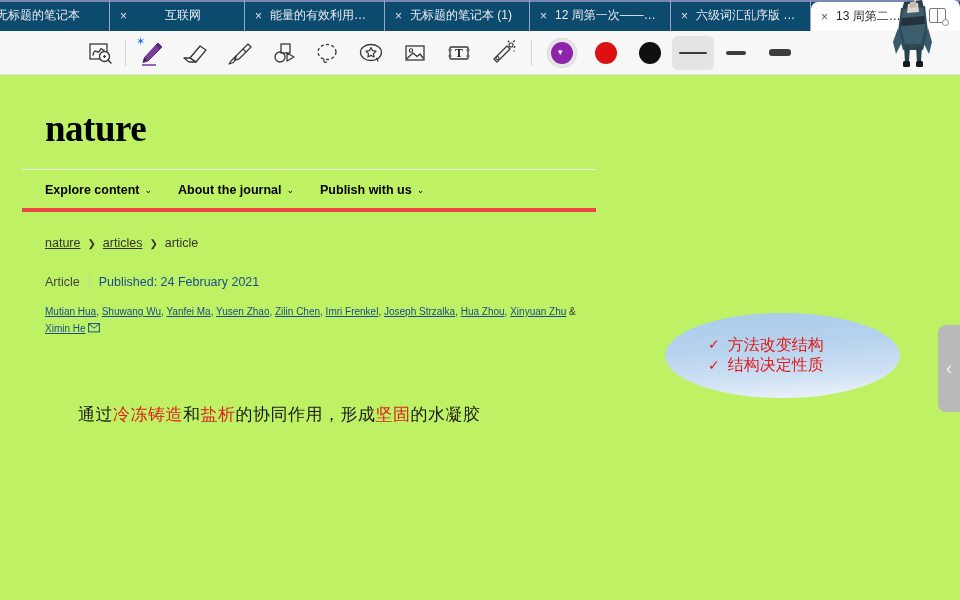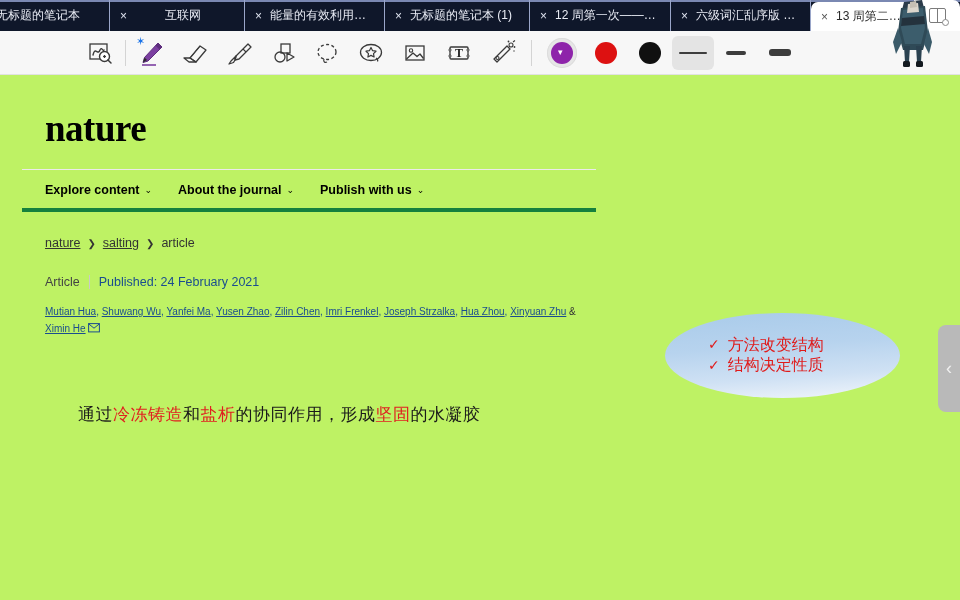--- a/index.html
+++ b/index.html
@@ -7,21 +7,21 @@
     width: 960px; height: 600px;
     overflow: hidden;
     font-family: "Liberation Sans", "DejaVu Sans", sans-serif;
     background: #ffffff;
   }
   #app { position: relative; width: 960px; height: 600px; background: #fff; }
 
   
   .tabbar {
     position: absolute; left: 0; top: 0; width: 960px; height: 31px;
-    background: #0f172a;
+    background: #0c4a6e;
     display: flex; align-items: flex-end;
   }
   .tabbar::before {
     content: ""; position: absolute; left: 0; top: 0; width: 100%; height: 2px;
     background: #7a88b2;
   }
   .tab {
     position: relative;
     display: flex; align-items: center; gap: 8px;
     padding: 0 12px 0 10px;
@@ -123,21 +123,21 @@
   .nature-logo {
     font-family: "Liberation Serif", "DejaVu Serif", serif;
     font-weight: bold; font-size: 37px; letter-spacing: -0.5px;
     color: #000; line-height: 1;
     padding: 22px 0 22px 23px;
   }
   .nature-navwrap { border-top: 1px solid #eceaea; }
   .nature-nav {
     display: flex; align-items: center; gap: 26px;
     padding: 13px 0 11px 23px;
-    border-bottom: 4px solid #15803d;
+    border-bottom: 4px solid #ef4444;
   }
   .nature-nav .nav-item {
     font-size: 12.5px; font-weight: bold; color: #000;
     display: flex; align-items: center; gap: 5px;
   }
   .nav-chev { font-size: 9px; font-weight: normal; }
 
   .breadcrumb {
     display: flex; align-items: center; gap: 7px;
     padding: 24px 0 0 23px;
@@ -417,21 +417,21 @@
           <span class="nav-item">
             <span>Publish with us</span>
             <span class="nav-chev">⌄</span>
           </span>
         </div>
       </div>
 
       <div class="breadcrumb">
         <a href="#">nature</a>
         <span class="bc-sep">❯</span>
-        <a href="#">salting</a>
+        <a href="#">articles</a>
         <span class="bc-sep">❯</span>
         <span>article</span>
       </div>
 
       <div class="meta-line">
         <span>Article</span>
         <span class="pipe"></span>
         <span class="pub">Published: 24 February 2021</span>
       </div>
 

